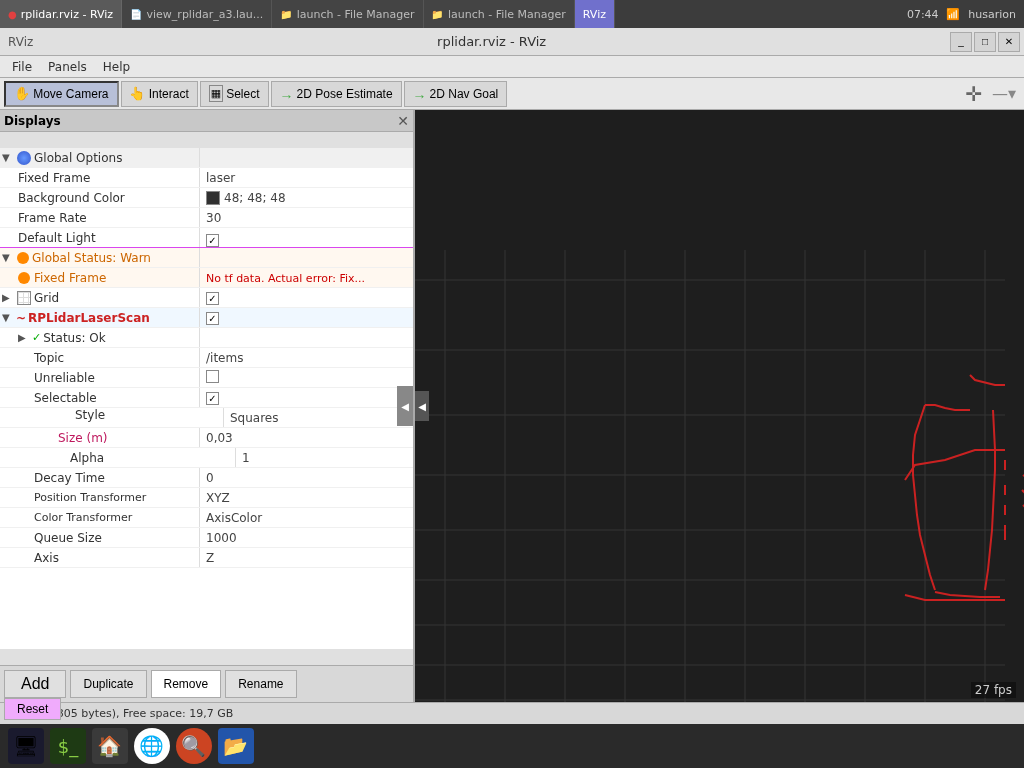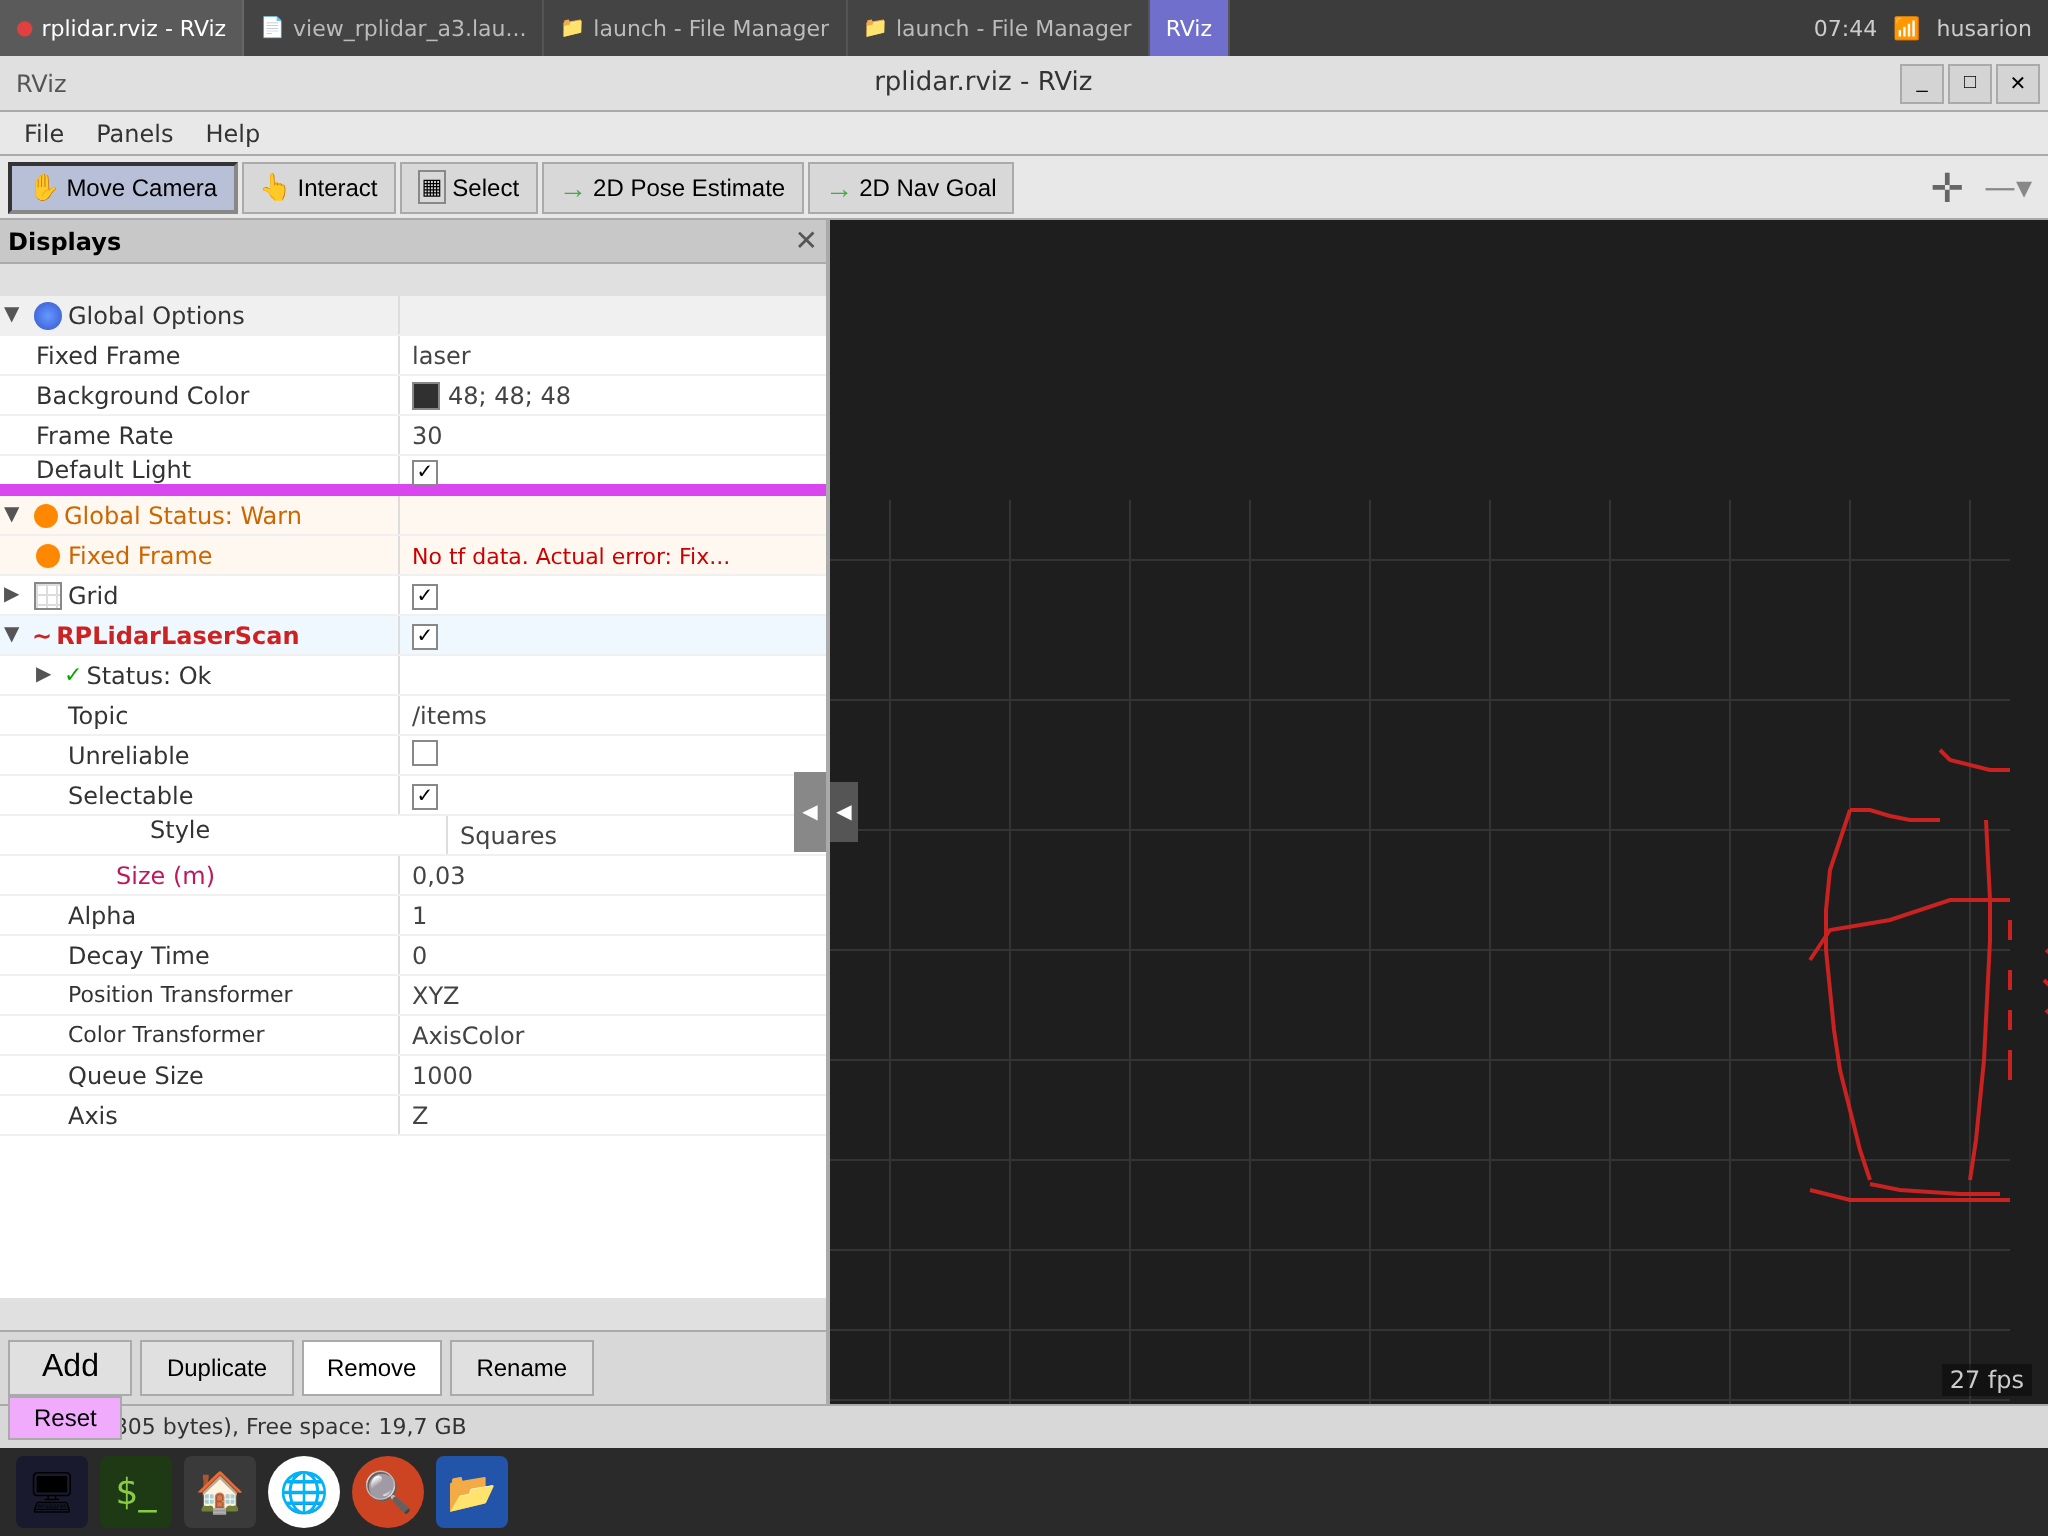--- a/index.html
+++ b/index.html
@@ -122,21 +122,21 @@
 
       <div style="display:flex;align-items:center;height:20px;border-bottom:1px solid #f0f0f0;cursor:pointer;">
         <div style="display:flex;align-items:center;width:200px;min-width:200px;border-right:1px solid #ddd;height:100%;padding-left:18px;">
           <span style="color:#333;">Frame Rate</span>
         </div>
         <div style="flex:1;padding-left:6px;">
           <span style="color:#444;">30</span>
         </div>
       </div>
 
-      <div style="display:flex;align-items:flex-start;height:20px;border-bottom:6px solid #d946ef;cursor:pointer;">
+      <div style="display:flex;align-items:flex-end;height:20px;border-bottom:1px solid #d946ef;cursor:pointer;">
         <div style="display:flex;align-items:center;width:200px;min-width:200px;border-right:1px solid #ddd;height:100%;padding-left:18px;">
           <span style="color:#333;">Default Light</span>
         </div>
         <div style="flex:1;padding-left:6px;">
           <span style="width:13px;height:13px;border:1px solid #888;background:#fff;display:inline-flex;align-items:center;justify-content:center;font-size:10px;cursor:pointer;">✓</span>
         </div>
       </div>
 
       <div style="display:flex;align-items:center;height:20px;border-bottom:1px solid #f0f0f0;cursor:pointer;background:#fff8f0;">
         <div style="display:flex;align-items:center;width:200px;min-width:200px;border-right:1px solid #ddd;height:100%;padding-left:2px;">
@@ -226,21 +226,21 @@
 
       <div style="display:flex;align-items:center;height:20px;border-bottom:1px solid #f0f0f0;cursor:pointer;">
         <div style="display:flex;align-items:center;width:200px;min-width:200px;border-right:1px solid #ddd;height:100%;padding-left:34px;">
           <span style="color:#be185d;margin-left:24px;">Size (m)</span>
         </div>
         <div style="flex:1;padding-left:6px;">
           <span style="color:#444;">0,03</span>
         </div>
       </div>
 
-      <div style="display:flex;align-items:center;height:20px;border-bottom:1px solid #f0f0f0;cursor:pointer;">
+      <div style="display:flex;align-items:center;height:20px;border-bottom:1px solid #f0f0f0;cursor:pointer;padding-left:36px;">
         <div style="display:flex;align-items:center;width:200px;min-width:200px;border-right:1px solid #ddd;height:100%;padding-left:34px;">
           <span style="color:#333;">Alpha</span>
         </div>
         <div style="flex:1;padding-left:6px;">
           <span style="color:#444;">1</span>
         </div>
       </div>
 
       <div style="display:flex;align-items:center;height:20px;border-bottom:1px solid #f0f0f0;cursor:pointer;">
         <div style="display:flex;align-items:center;width:200px;min-width:200px;border-right:1px solid #ddd;height:100%;padding-left:34px;">

